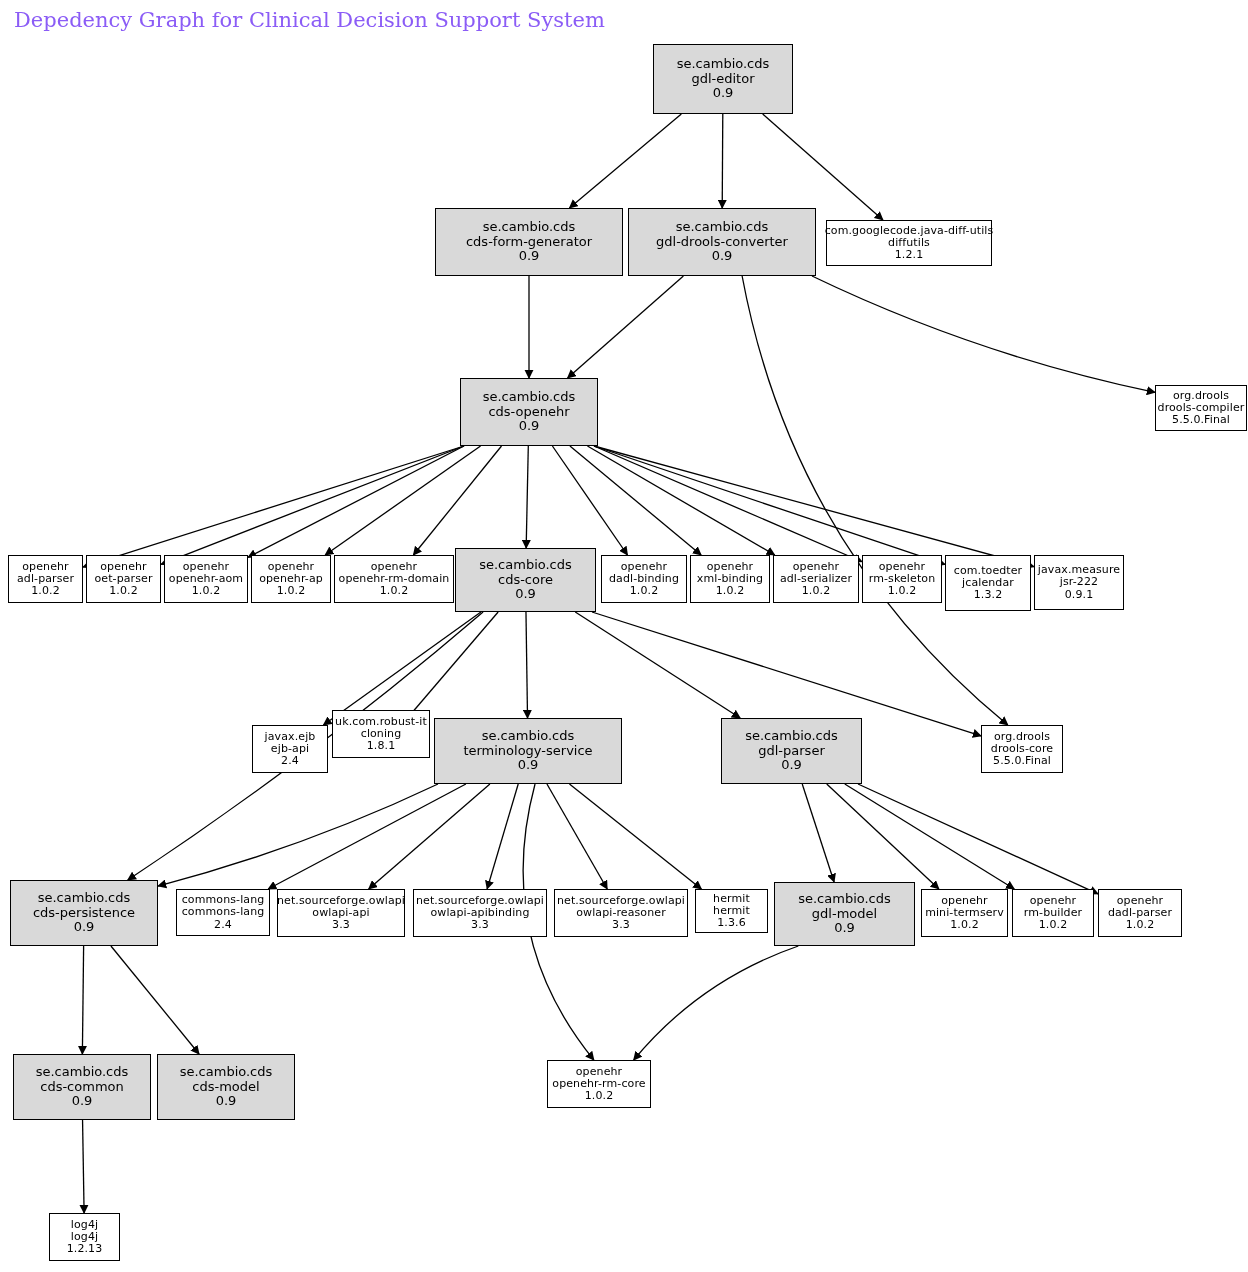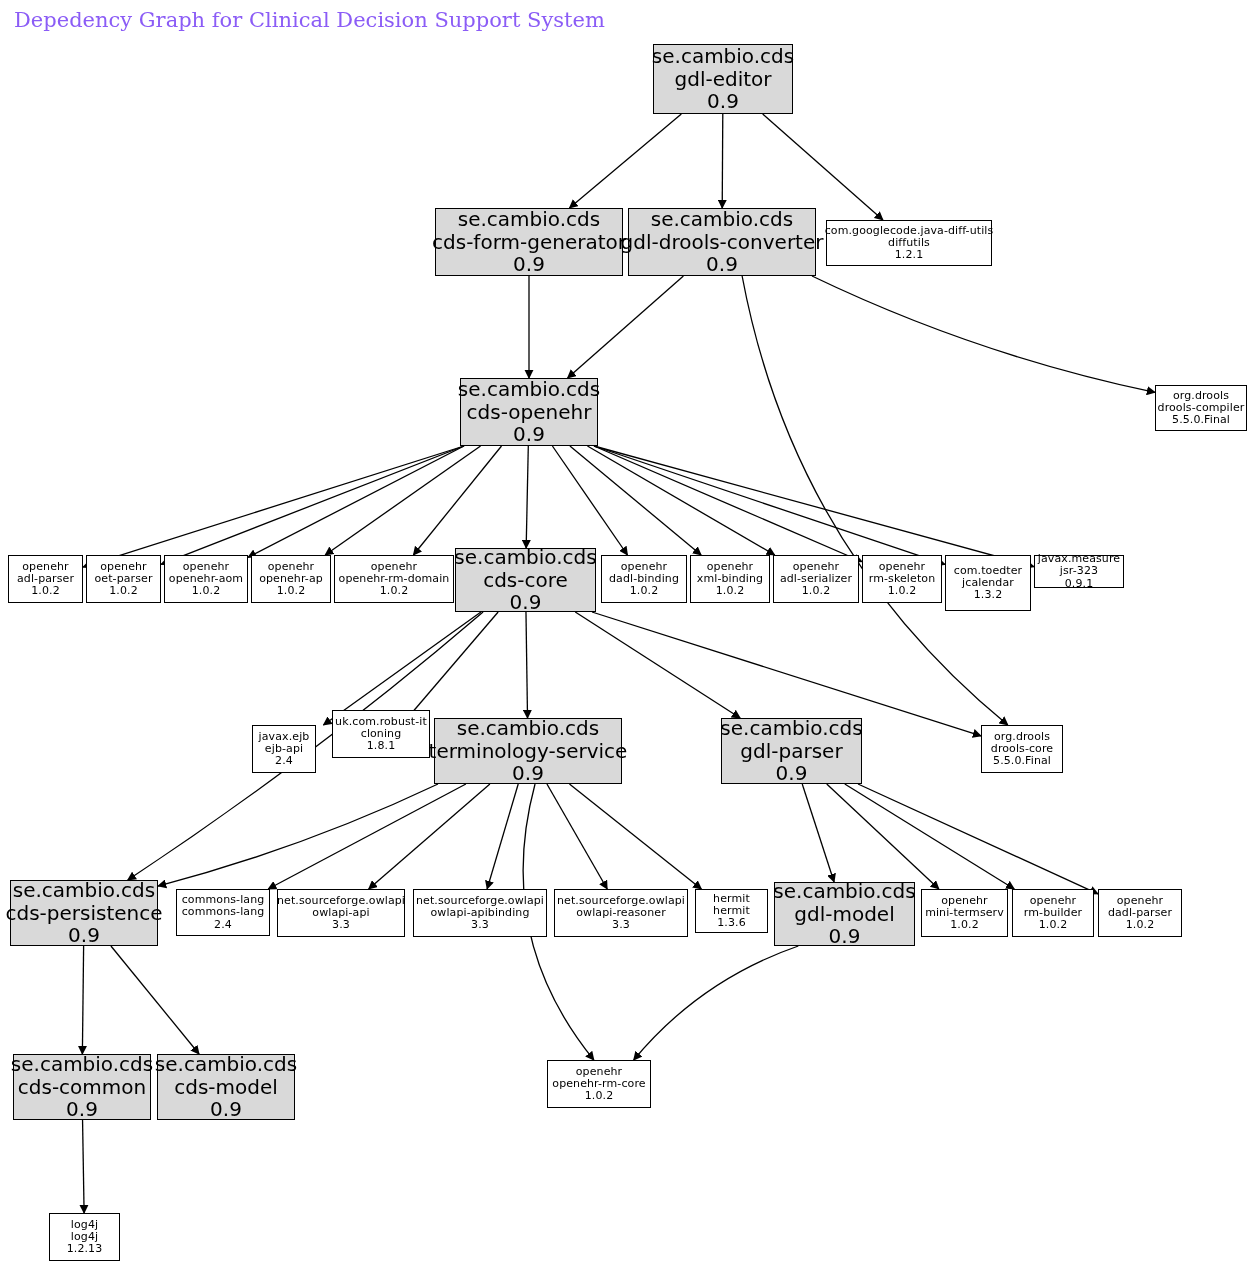--- a/index.html
+++ b/index.html
@@ -13,21 +13,21 @@
   #edge-layer{position:absolute;left:0;top:0;width:1248px;height:1272px;pointer-events:none;}
   .node{
     position:absolute;box-sizing:border-box;
     border:1.4px solid #000;
     display:flex;flex-direction:column;align-items:center;justify-content:center;
     text-align:center;color:#000;background:#ffffff;
     line-height:1.12;
   }
   .node.primary{background:#d9d9d9;border-width:1.6px;}
   .node .l1,.node .l2,.node .l3{display:block;white-space:nowrap;}
-  .node.big{font-size:20px;}
+  .node.big{font-size:13px;}
   .node.small{font-size:11px;}
   .node.small .l1,.node.small .l2,.node.small .l3{letter-spacing:.1px;}
 </style>
 </head>
 <body>
 
 <div id="canvas">
 
   <div id="graph-title">Depedency Graph for Clinical Decision Support System</div>
 
@@ -160,26 +160,26 @@
       <div class="node small" style="left: 862px; top: 555px; width: 80px; height: 48px;">
         <span class="l1">openehr</span>
         <span class="l2">rm-skeleton</span>
         <span class="l3">1.0.2</span>
       </div>
       <div class="node small" style="left: 945px; top: 555px; width: 86px; height: 56px;">
         <span class="l1">com.toedter</span>
         <span class="l2">jcalendar</span>
         <span class="l3">1.3.2</span>
       </div>
-      <div class="node small" style="left: 1034px; top: 555px; width: 90px; height: 33px;">
+      <div class="node small" style="left: 1034px; top: 555px; width: 90px; height: 55px;">
         <span class="l1">javax.measure</span>
-        <span class="l2">jsr-323</span>
+        <span class="l2">jsr-222</span>
         <span class="l3">0.9.1</span>
       </div>
-      <div class="node small" style="left: 252px; top: 725px; width: 64px; height: 48px;">
+      <div class="node small" style="left: 252px; top: 725px; width: 76px; height: 48px;">
         <span class="l1">javax.ejb</span>
         <span class="l2">ejb-api</span>
         <span class="l3">2.4</span>
       </div>
       <div class="node small" style="left: 332px; top: 710px; width: 98px; height: 48px;">
         <span class="l1">uk.com.robust-it</span>
         <span class="l2">cloning</span>
         <span class="l3">1.8.1</span>
       </div>
       <div class="node primary big" style="left: 434px; top: 718px; width: 188px; height: 66px;">

